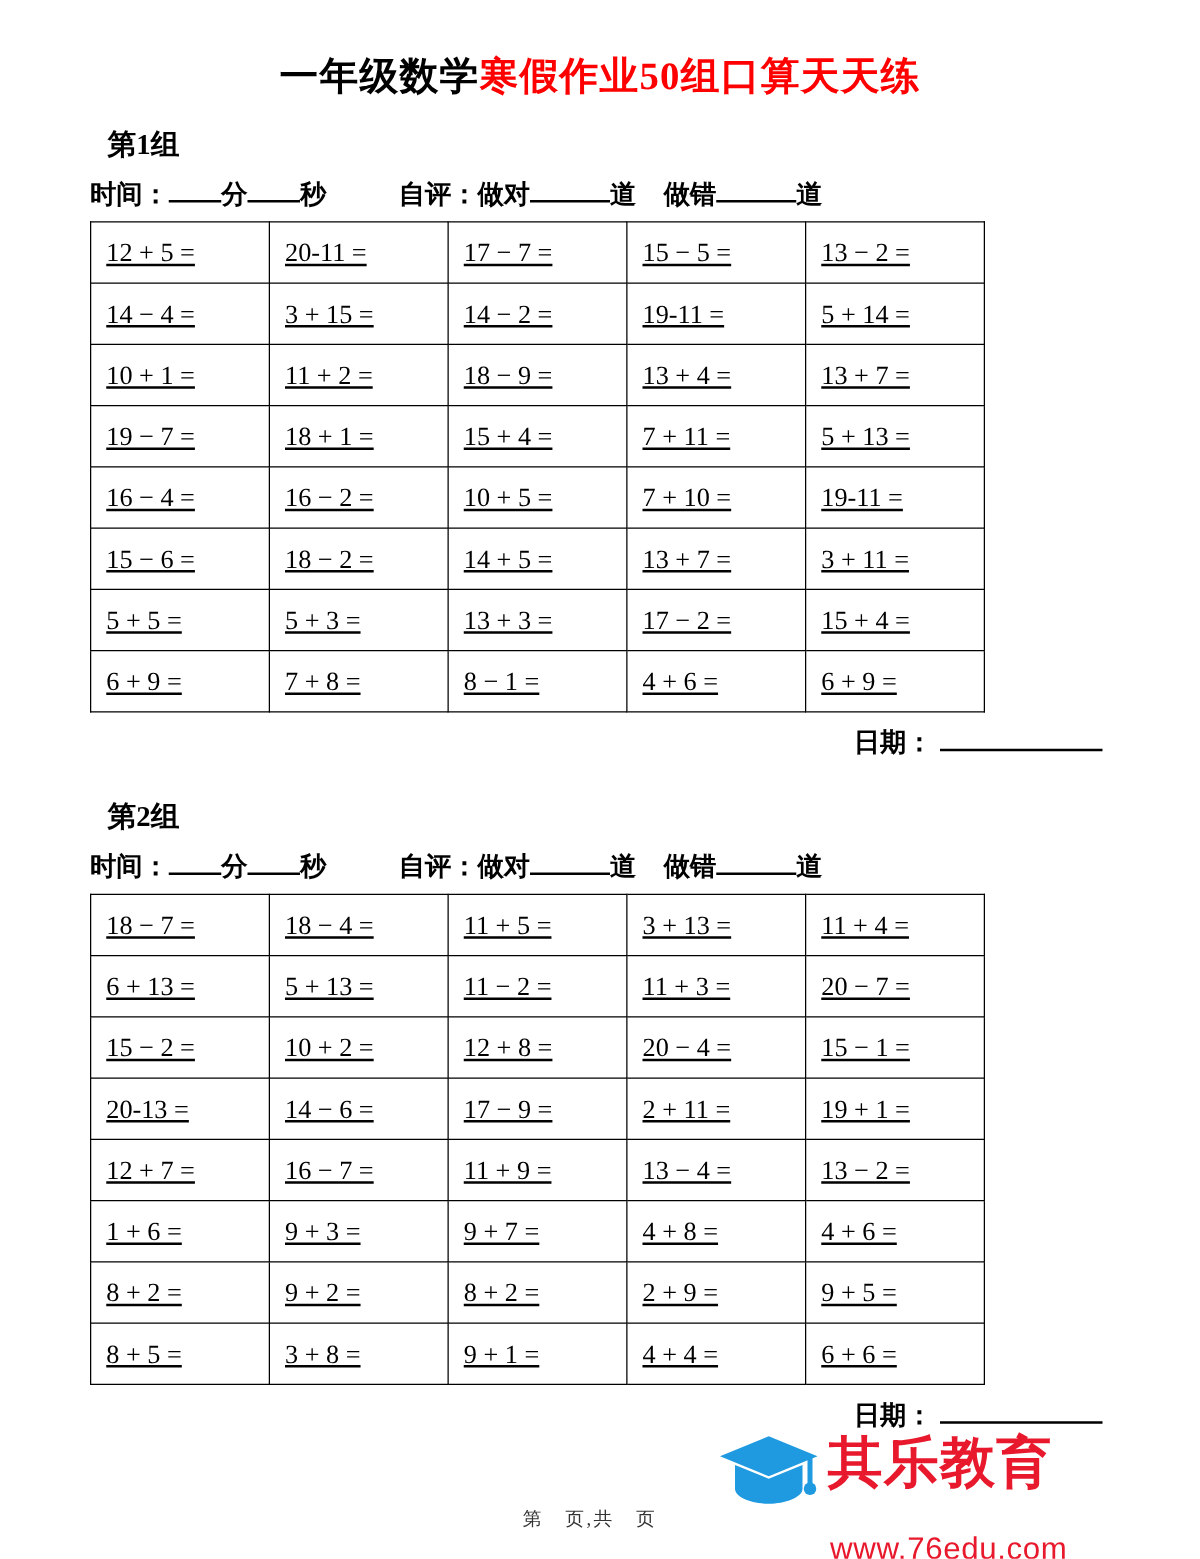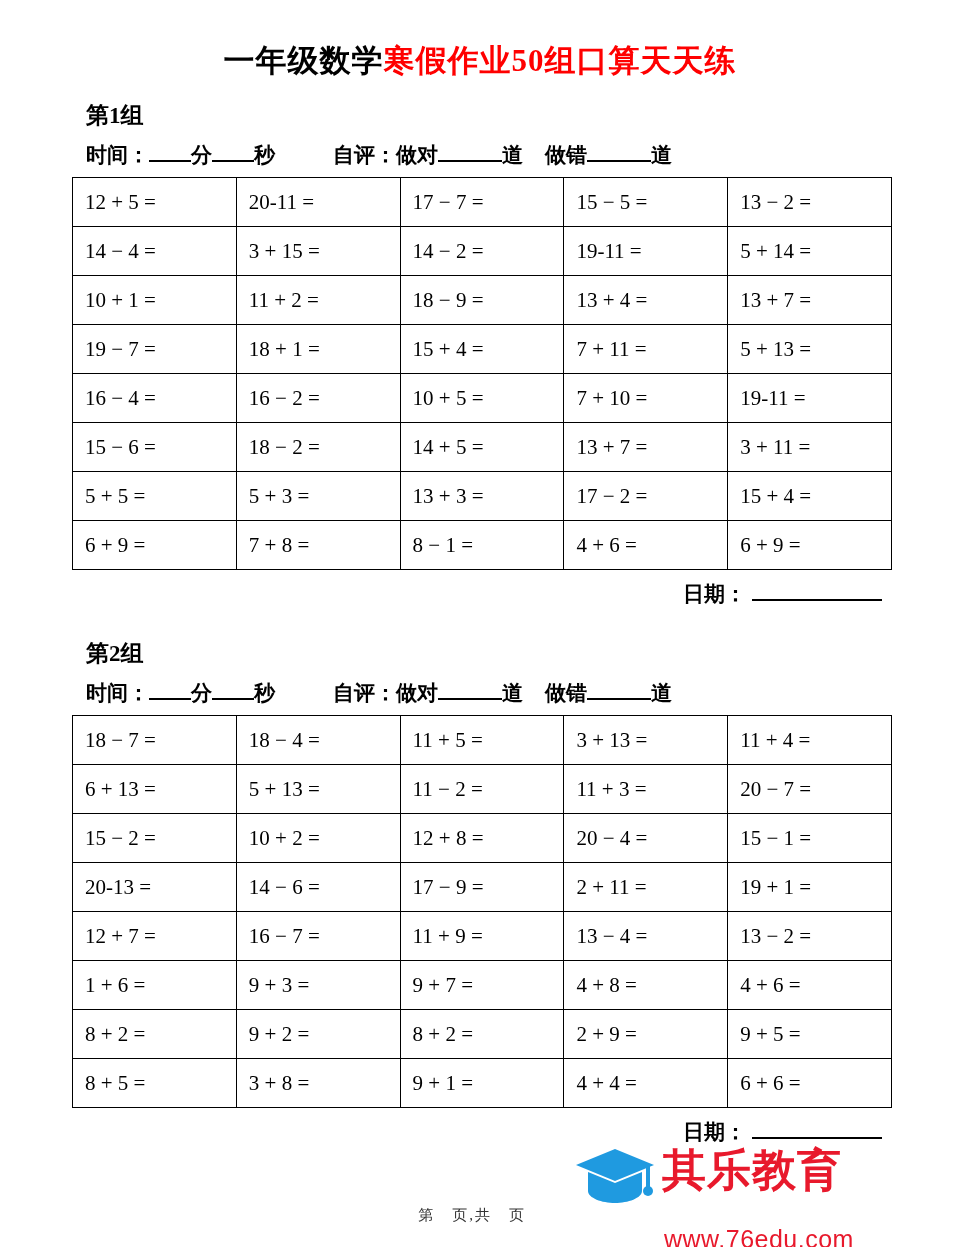--- a/index.html
+++ b/index.html
@@ -44,35 +44,35 @@
     font-weight: bold;
     font-size: 23px;
     margin-left: 14px;
     margin-bottom: 10px;
   }
   .meta-row {
     display: flex;
     align-items: baseline;
     font-weight: bold;
     font-size: 21px;
-    margin-left: 14px;
     margin-bottom: 8px;
     white-space: nowrap;
   }
   .meta-time { margin-right: 58px; }
   .meta-self { }
   .blank-s { display: inline-block; border-bottom: 2px solid #000; width: 42px; }
   .blank-l { display: inline-block; border-bottom: 2px solid #000; width: 64px; }
   .gap { display: inline-block; width: 22px; }
 
   
   table.grid {
     border-collapse: collapse;
-    width: 820px;
+    width: 716px;
     table-layout: fixed;
+    text-decoration: underline;
   }
   table.grid td {
     border: 1px solid #000000;
     height: 48px;
     padding: 0 0 0 12px;
     font-size: 21px;
     font-family: "Liberation Serif", serif;
     vertical-align: middle;
     white-space: nowrap;
   }

